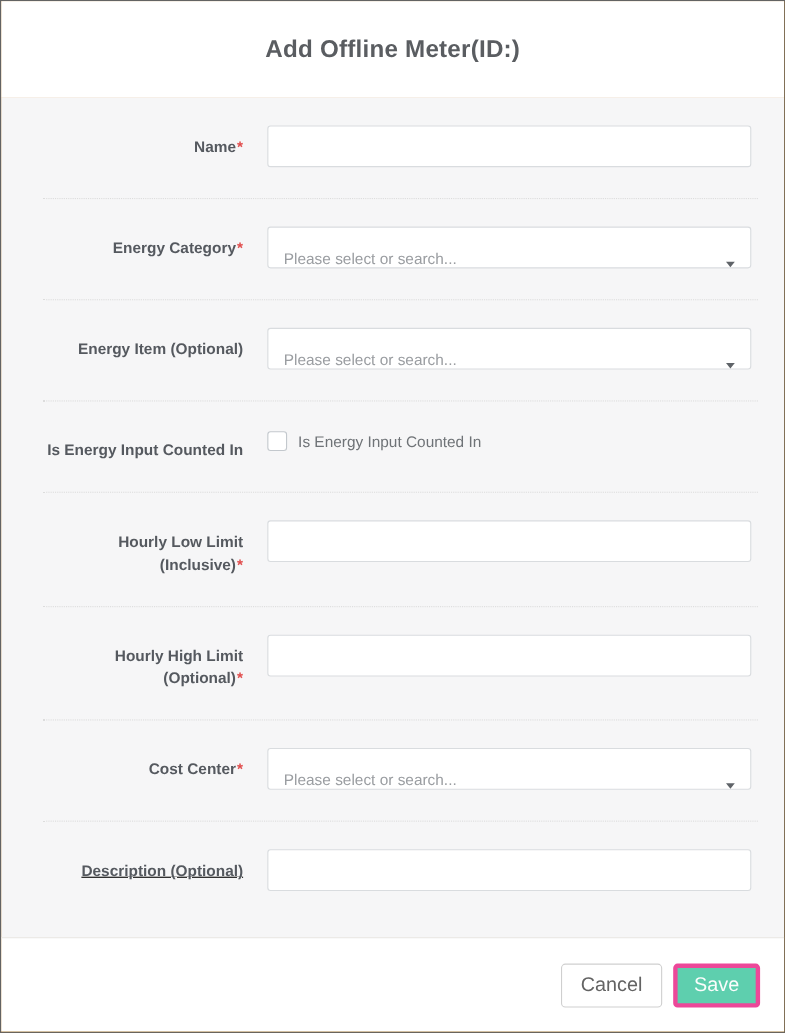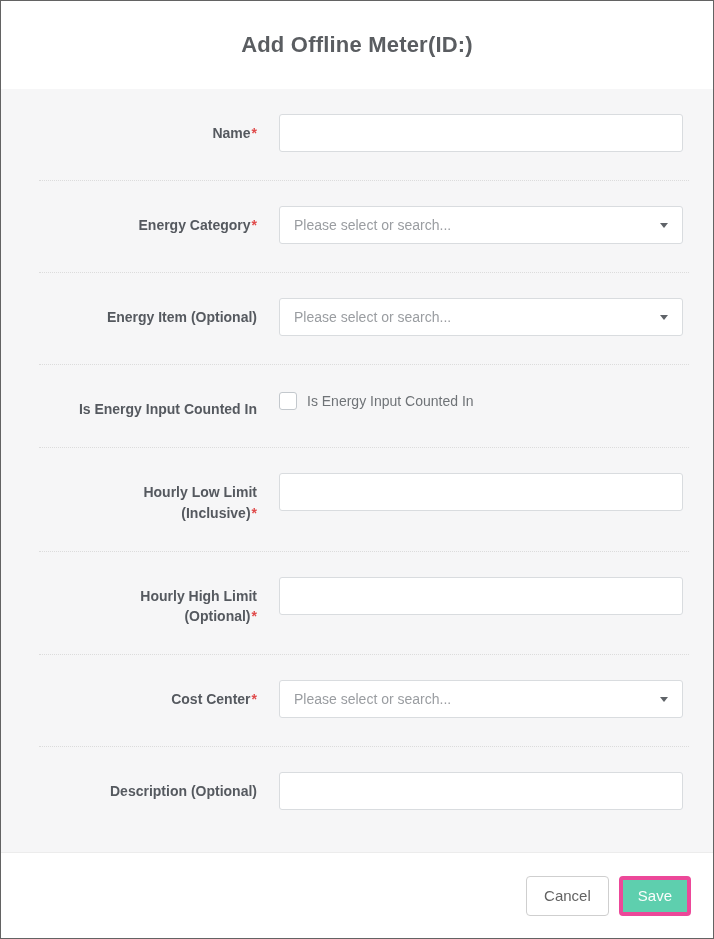--- a/index.html
+++ b/index.html
@@ -22,23 +22,23 @@
   .modal-title {
     font-size:22px; font-weight:bold; color:#5a5d61;
     letter-spacing:0.2px;
   }
 
   
   .modal-body { flex:1 1 auto; background:#f6f6f7; overflow:hidden; }
 
   .row {
     display:flex; align-items:flex-start;
-    padding:25px 30px 28px 76px;
-  }
-  .row.last { padding-bottom:40px; }
+    padding:25px 30px 28px 40px;
+  }
+  .row.last { padding-bottom:40px;text-decoration:underline; }
 
   .lbl {
     width:180px; flex:0 0 180px;
     margin-right:22px; margin-top:9px;
     text-align:right;
     font-size:14px; font-weight:bold; color:#55595f;
     line-height:1.45;
   }
   .req { color:#e04b4b; margin-left:1px; }
 
@@ -49,21 +49,21 @@
     border:1px solid #d9dcdf; border-radius:3px;
     background:#ffffff;
     padding:0 12px; font-size:14px; color:#444;
     outline:none;
   }
 
   .select {
     width:100%; height:38px;
     border:1px solid #d9dcdf; border-radius:3px;
     background:#ffffff;
-    display:flex; align-items:center;
+    display:flex; align-items:flex-end;
     padding:0 14px;
     cursor:pointer;
     gap:36px;
   }
   .select .ph { flex:1 1 auto; font-size:14px; color:#9a9da1; }
   .caret {
     width:0; height:0;
     border-left:4px solid transparent;
     border-right:4px solid transparent;
     border-top:5px solid #5f6368;
@@ -86,21 +86,21 @@
   }
 
   
   .modal-footer {
     background:#ffffff;
     height:86px; flex:0 0 86px;
     border-top:1px solid #ececec;
     display:flex; align-items:center; justify-content:flex-end;
     padding-right:22px; gap:10px;
   }
-  .btn { font-family:"Liberation Sans", sans-serif; font-size:15px;
+  .btn { font-family:"Liberation Sans", sans-serif; font-size:18px;
          border-radius:4px; cursor:pointer; height:40px; }
   .btn-cancel {
     background:#ffffff; color:#636363;
     border:1px solid #cfcfcf;
     padding:0 17px;
   }
   .btn-save {
     background:#5ecfae; color:#fbfdfc;
     border:4px solid #ec4899;
     padding:0 15px;

